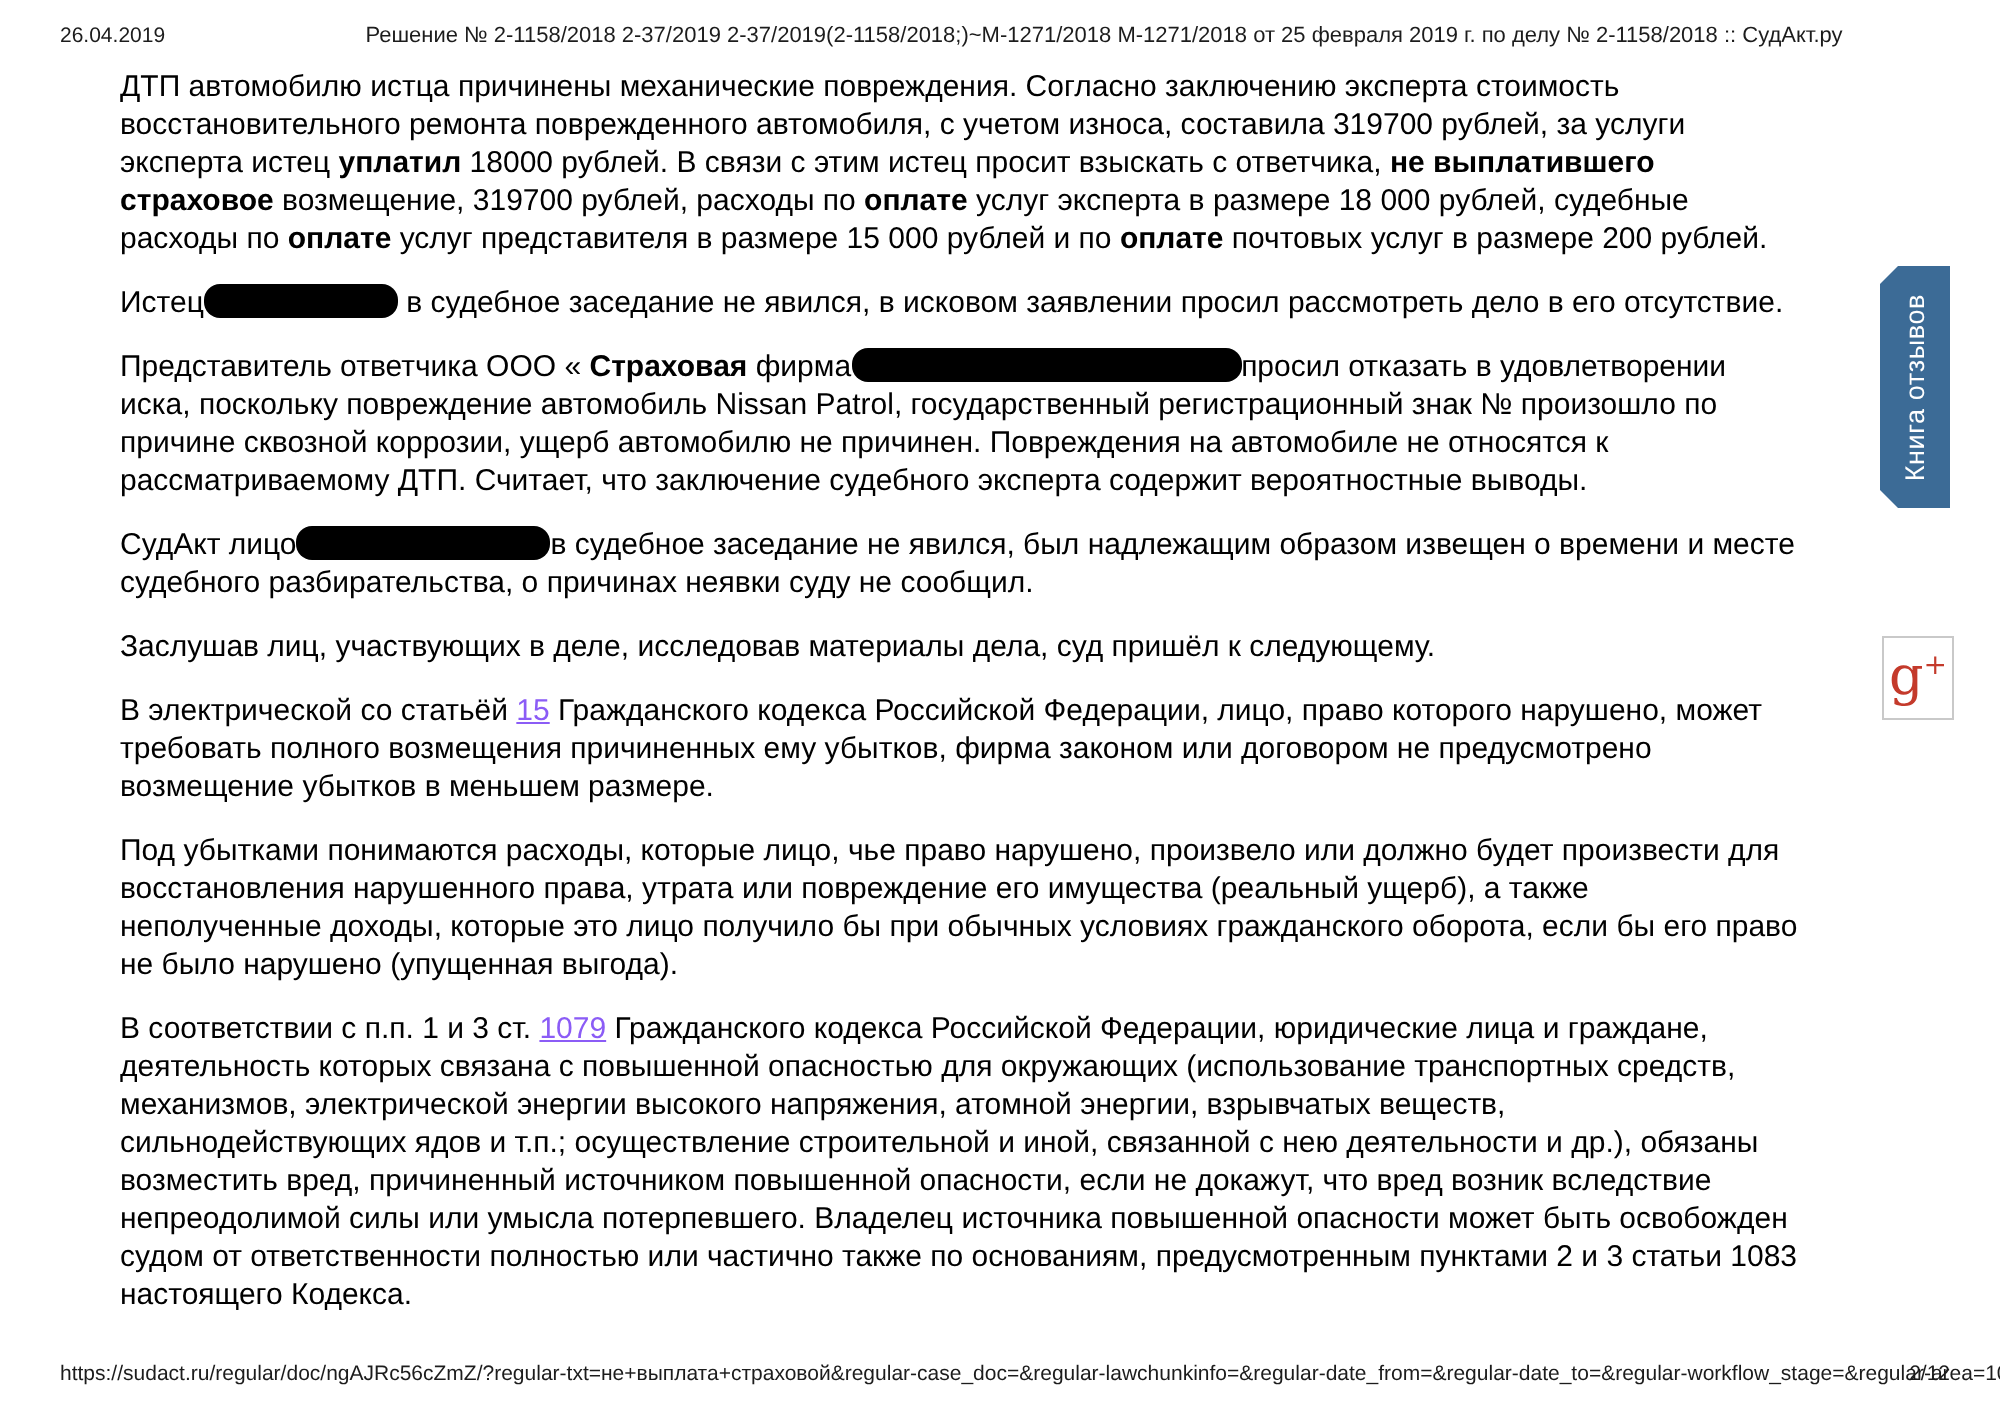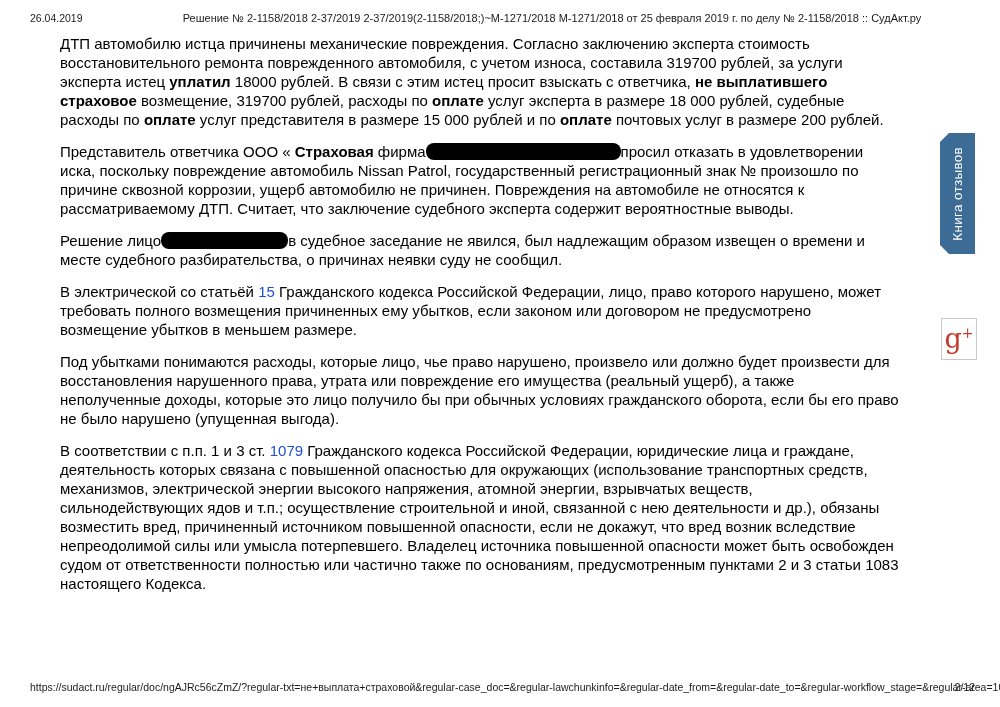--- a/index.html
+++ b/index.html
@@ -10,21 +10,21 @@
   }
   
   .hdr-date{position:absolute;top:12px;left:30px;font-size:10.5px;color:#1c1c1c;white-space:nowrap}
   .hdr-title{position:absolute;top:12px;left:552px;transform:translateX(-50%);font-size:11px;color:#1c1c1c;white-space:nowrap}
   .ftr-url{position:absolute;top:681px;left:30px;font-size:10.5px;color:#1c1c1c;white-space:nowrap}
   .ftr-page{position:absolute;top:681px;right:25px;font-size:10.5px;color:#1c1c1c;white-space:nowrap}
   
   .content{position:absolute;top:34px;left:60px;width:855px;font-size:15px;line-height:19px}
   .content p{margin:0 16px 13px 0}
   .content b{font-weight:bold}
-  .doc-link{color:#1d4ed8;cursor:pointer}
+  .doc-link{color:#8b5cf6;text-decoration:underline;cursor:pointer}
   .redact{display:inline-block;height:17px;background:#000;border-radius:8px;vertical-align:-3px}
   
   .fb-tab{
     position:absolute;top:133px;right:25px;width:35px;height:121px;background:#3c6b96;
     clip-path:polygon(9px 0,100% 0,100% 100%,9px 100%,0 calc(100% - 9px),0 9px);
     display:flex;align-items:center;justify-content:center;cursor:pointer
   }
   .fb-tab .vtext{writing-mode:vertical-rl;transform:rotate(180deg);color:#fff;font-size:13.5px;letter-spacing:.3px;white-space:nowrap}
   
   .gplus{
@@ -35,23 +35,25 @@
   .gplus .plus{font-family:"DejaVu Serif","Liberation Serif",serif;font-size:14px;line-height:14px;margin-top:7px;color:#c43a2b}
 </style>
 </head>
 <body>
 
 <div class="hdr-date">26.04.2019</div>
 <div class="hdr-title">Решение № 2-1158/2018 2-37/2019 2-37/2019(2-1158/2018;)~М-1271/2018 М-1271/2018 от 25 февраля 2019 г. по делу № 2-1158/2018 :: СудАкт.ру</div>
 
 <div class="content">
     <p><span>ДТП автомобилю истца причинены механические повреждения. Согласно заключению эксперта стоимость восстановительного ремонта поврежденного автомобиля, с учетом износа, составила 319700 рублей, за услуги эксперта истец </span><b>уплатил</b><span> 18000 рублей. В связи с этим истец просит взыскать с ответчика, </span><b>не выплатившего страховое</b><span> возмещение, 319700 рублей, расходы по </span><b>оплате</b><span> услуг эксперта в размере 18 000 рублей, судебные расходы по </span><b>оплате</b><span> услуг представителя в размере 15 000 рублей и по </span><b>оплате</b><span> почтовых услуг в размере 200 рублей.</span></p>
+    <p><span>Истец</span><span class="redact" style="width: 97px;"></span><span> в судебное заседание не явился, в исковом заявлении просил рассмотреть дело в его отсутствие.</span></p>
     <p><span>Представитель ответчика ООО « </span><b>Страховая</b><span> фирма</span><span class="redact" style="width: 195px;"></span><span>просил отказать в удовлетворении иска, поскольку повреждение автомобиль Nissan Patrol, государственный регистрационный знак № произошло по причине сквозной коррозии, ущерб автомобилю не причинен. Повреждения на автомобиле не относятся к рассматриваемому ДТП. Считает, что заключение судебного эксперта содержит вероятностные выводы.</span></p>
-    <p><span>Решение лицо</span><span class="redact" style="width: 127px;"></span><span>в судебное заседание не явился, был надлежащим образом извещен о времени и месте судебного разбирательства, о причинах неявки суду не сообщил.</span></p>
-    <p><span>В электрической со статьёй </span><a class="doc-link">15</a><span> Гражданского кодекса Российской Федерации, лицо, право которого нарушено, может требовать полного возмещения причиненных ему убытков, если законом или договором не предусмотрено возмещение убытков в меньшем размере.</span></p>
+    <p><span>СудАкт лицо</span><span class="redact" style="width: 127px;"></span><span>в судебное заседание не явился, был надлежащим образом извещен о времени и месте судебного разбирательства, о причинах неявки суду не сообщил.</span></p>
+    <p><span>Заслушав лиц, участвующих в деле, исследовав материалы дела, суд пришёл к следующему.</span></p>
+    <p><span>В электрической со статьёй </span><a class="doc-link">15</a><span> Гражданского кодекса Российской Федерации, лицо, право которого нарушено, может требовать полного возмещения причиненных ему убытков, фирма законом или договором не предусмотрено возмещение убытков в меньшем размере.</span></p>
     <p><span>Под убытками понимаются расходы, которые лицо, чье право нарушено, произвело или должно будет произвести для восстановления нарушенного права, утрата или повреждение его имущества (реальный ущерб), а также неполученные доходы, которые это лицо получило бы при обычных условиях гражданского оборота, если бы его право не было нарушено (упущенная выгода).</span></p>
     <p><span>В соответствии с п.п. 1 и 3 ст. </span><a class="doc-link">1079</a><span> Гражданского кодекса Российской Федерации, юридические лица и граждане, деятельность которых связана с повышенной опасностью для окружающих (использование транспортных средств, механизмов, электрической энергии высокого напряжения, атомной энергии, взрывчатых веществ, сильнодействующих ядов и т.п.; осуществление строительной и иной, связанной с нею деятельности и др.), обязаны возместить вред, причиненный источником повышенной опасности, если не докажут, что вред возник вследствие непреодолимой силы или умысла потерпевшего. Владелец источника повышенной опасности может быть освобожден судом от ответственности полностью или частично также по основаниям, предусмотренным пунктами 2 и 3 статьи 1083 настоящего Кодекса.</span></p>
   </div>
 
 <div class="fb-tab">
   <span class="vtext">Книга отзывов</span>
 </div>
 
 <div class="gplus">
   <span class="g">g</span>

